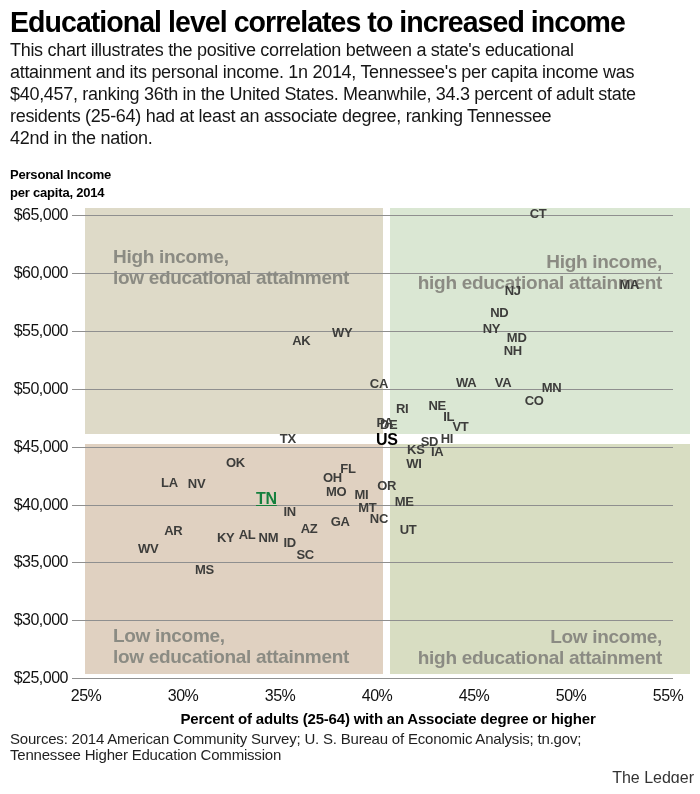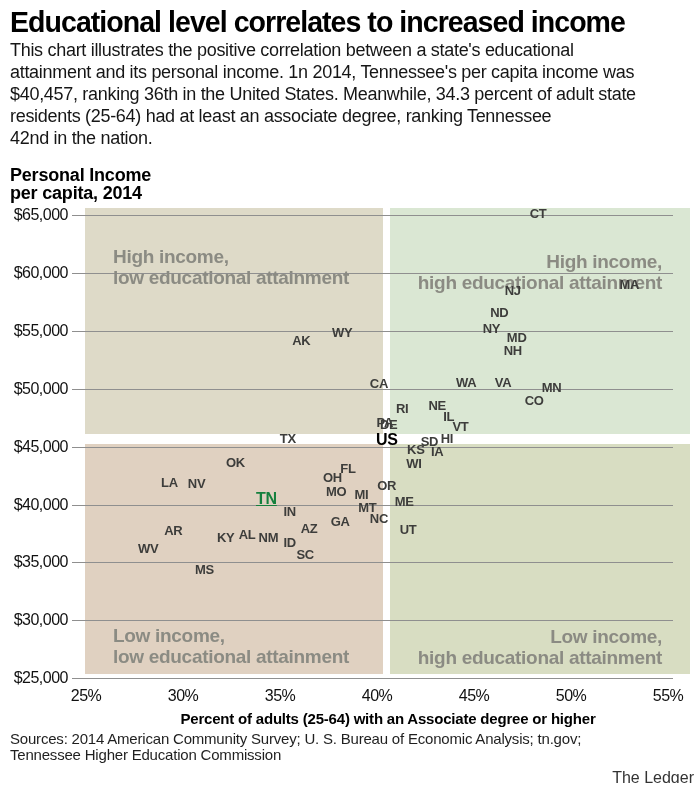--- a/index.html
+++ b/index.html
@@ -2,21 +2,21 @@
 <html><head>
 <meta charset="utf-8">
 <style>
   html,body{margin:0;padding:0;background:#fff;}
   .page{position:relative;width:700px;height:783px;background:#ffffff;overflow:hidden;
         font-family:"Liberation Sans","DejaVu Sans",sans-serif;color:#000;}
   .title{position:absolute;left:10px;top:5px;font-size:30px;font-weight:bold;
          letter-spacing:-1px;white-space:nowrap;transform:scaleX(.95);transform-origin:0 50%;}
   .intro{position:absolute;left:10px;top:39px;font-size:18px;line-height:22px;
          letter-spacing:-.3px;color:#161616;}
-  .yaxis-title{position:absolute;left:10px;top:166px;font-size:18px;font-weight:bold;
+  .yaxis-title{position:absolute;left:10px;top:166px;font-size:13px;font-weight:bold;
          line-height:18px;letter-spacing:-.2px;}
   .quad{position:absolute;z-index:0;}
   .gridline{position:absolute;left:72px;width:601px;height:1px;background:#8f8f8f;z-index:1;}
   .ytick{position:absolute;left:0;width:68px;text-align:right;font-size:16px;
          letter-spacing:-.5px;color:#111;z-index:1;}
   .xtick{position:absolute;top:687px;width:70px;margin-left:-35px;text-align:center;
          font-size:16px;letter-spacing:-.5px;color:#111;z-index:1;}
   .quadlabel{position:absolute;font-size:19px;font-weight:bold;line-height:21px;
          letter-spacing:-.3px;color:#8b8b83;z-index:2;white-space:nowrap;margin-top:24px;}
   .quadlabel.right{text-align:right;}

